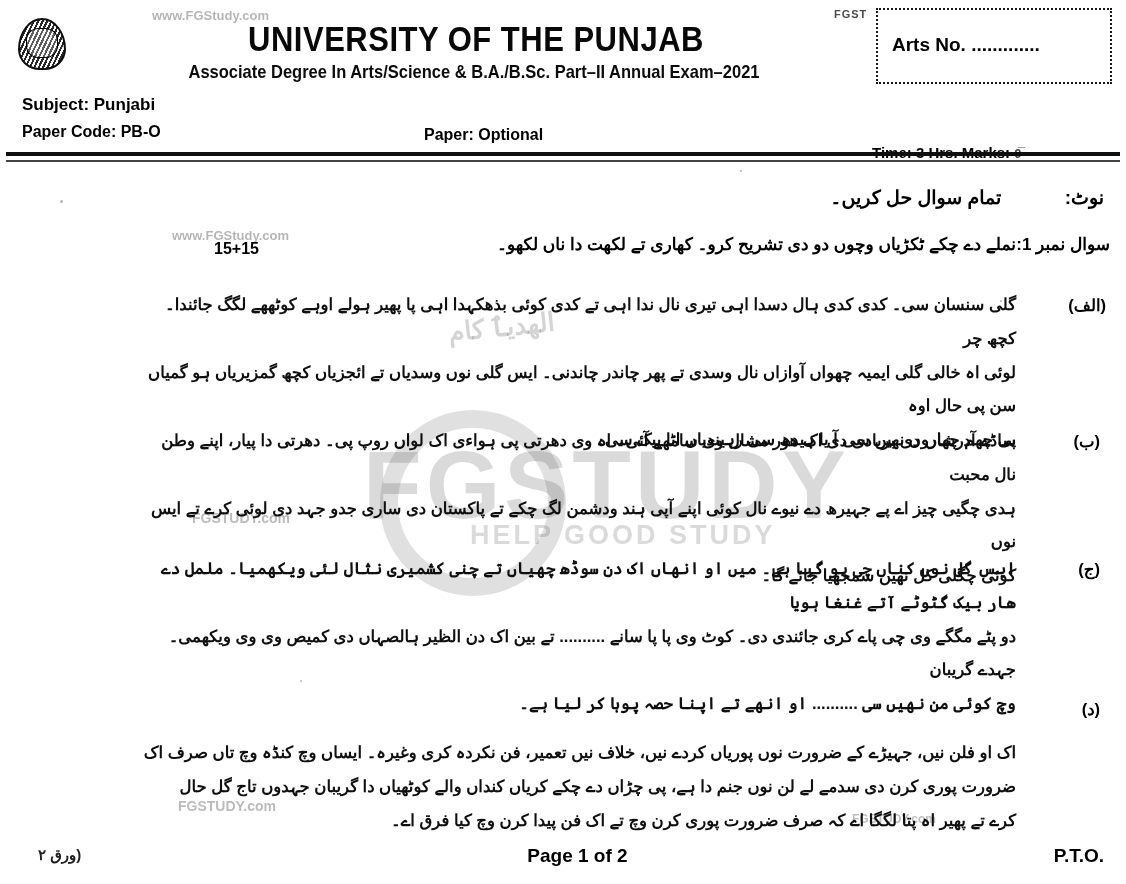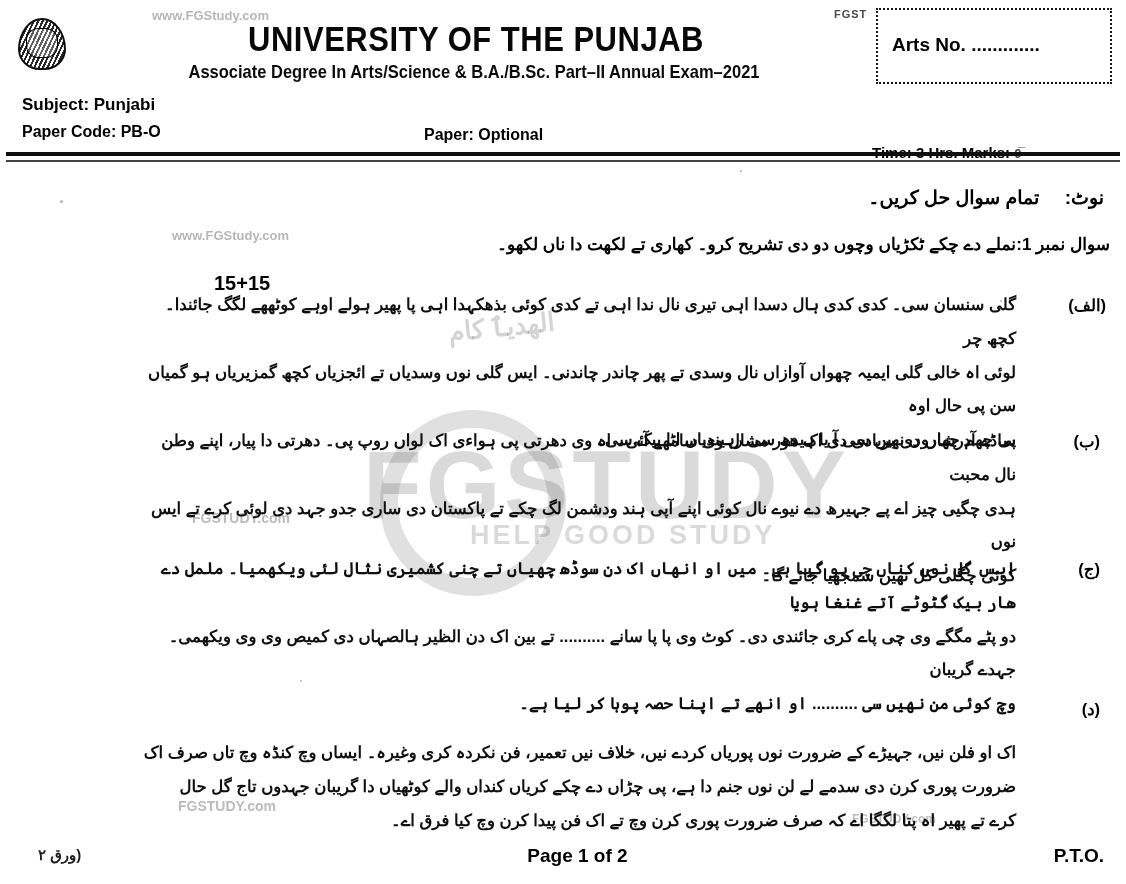--- a/index.html
+++ b/index.html
@@ -151,21 +151,21 @@
   
   .note-line {
     position: absolute;
     right: 22px;
     top: 186px;
     direction: rtl;
     font-size: 19px;
     font-weight: bold;
     white-space: nowrap;
   }
-  .note-label { margin-left: 20px; }
+  .note-label { margin-left: 58px; }
 
   
   .q-label {
     position: absolute;
     right: 16px;
     top: 234px;
     direction: rtl;
     font-size: 17px;
     font-weight: bold;
   }
@@ -175,23 +175,22 @@
     top: 234px;
     direction: rtl;
     font-size: 17px;
     font-weight: bold;
     white-space: nowrap;
   }
   .marks-note {
     position: absolute;
     left: 214px;
     top: 240px;
-    font-size: 20px;
-    font-weight: bold;
-    margin-top: 32px;
+    font-size: 16px;
+    font-weight: bold;
   }
 
   
   .part {
     position: absolute;
     direction: rtl;
     text-align: right;
     font-size: 16.5px;
     line-height: 2.05;
     font-weight: 600;

